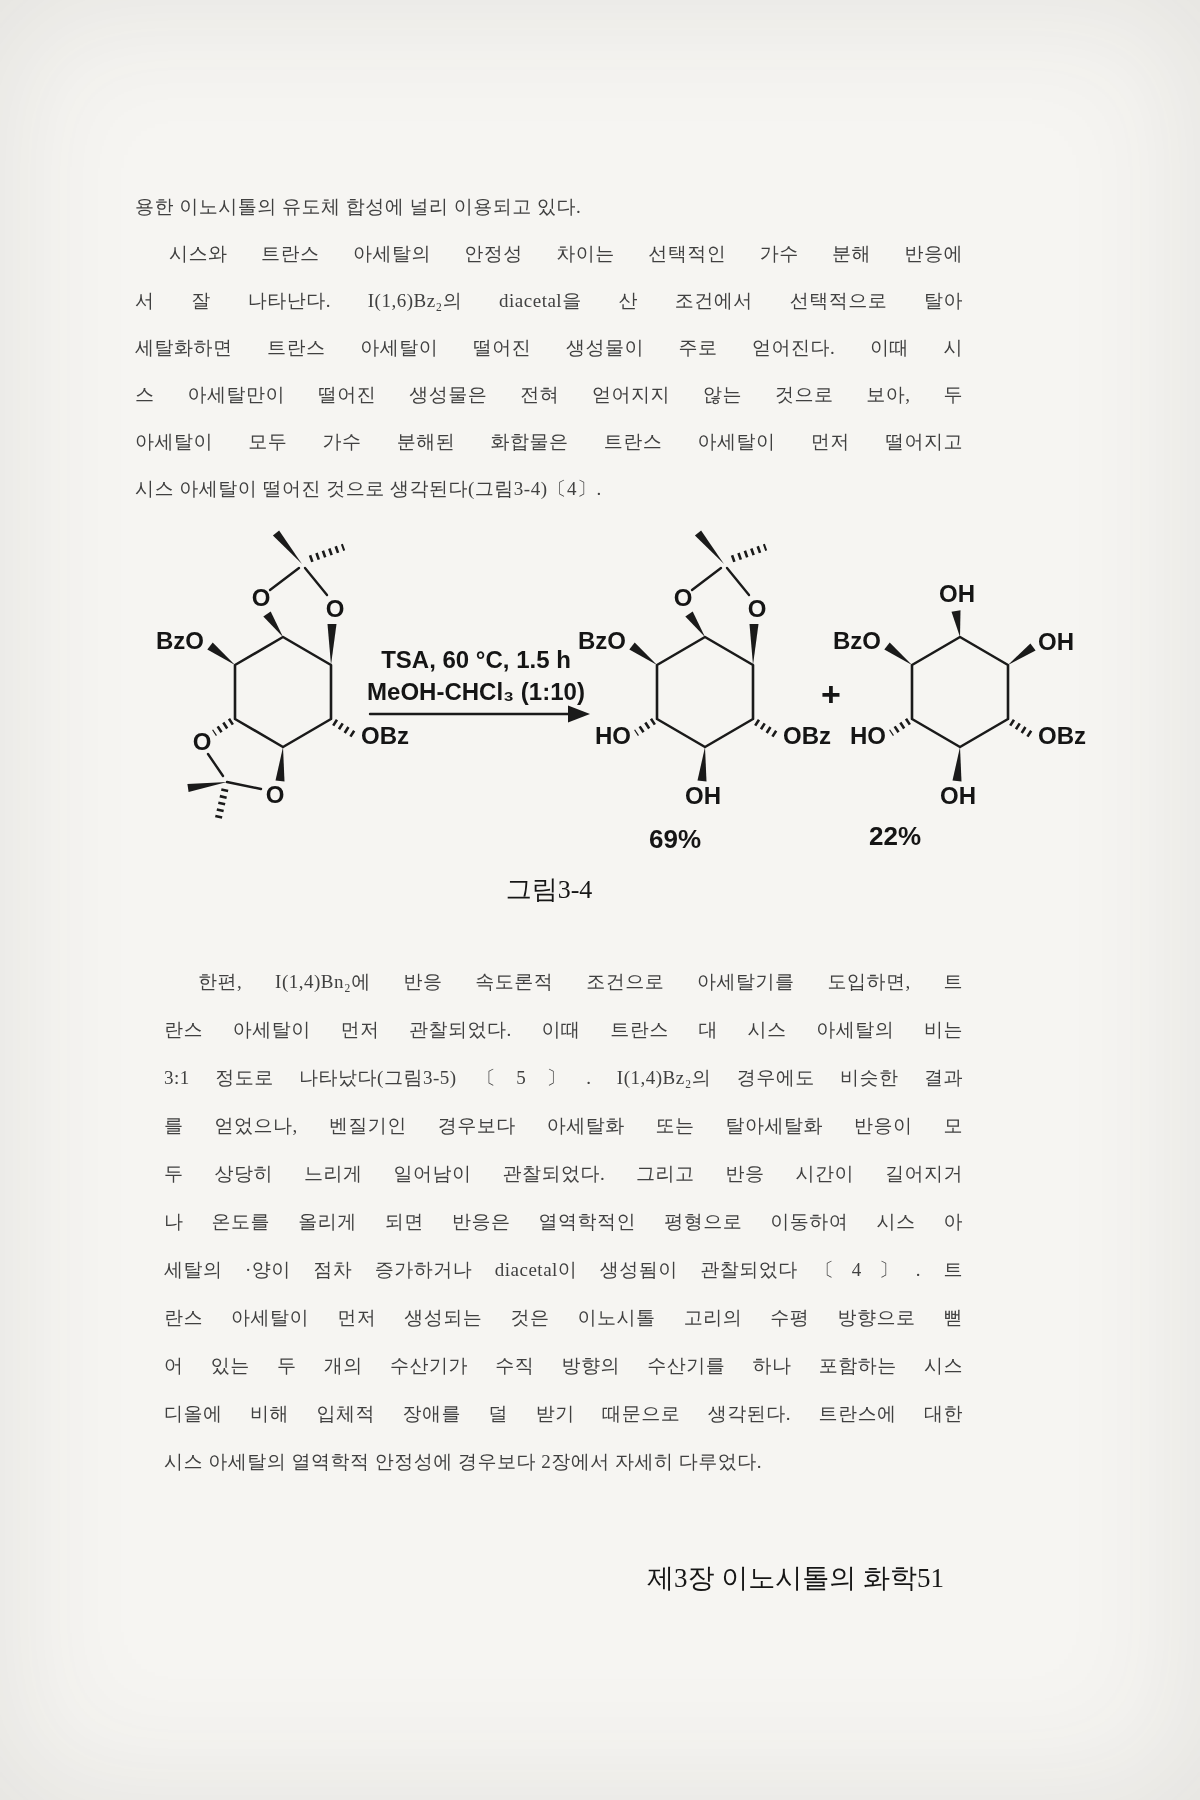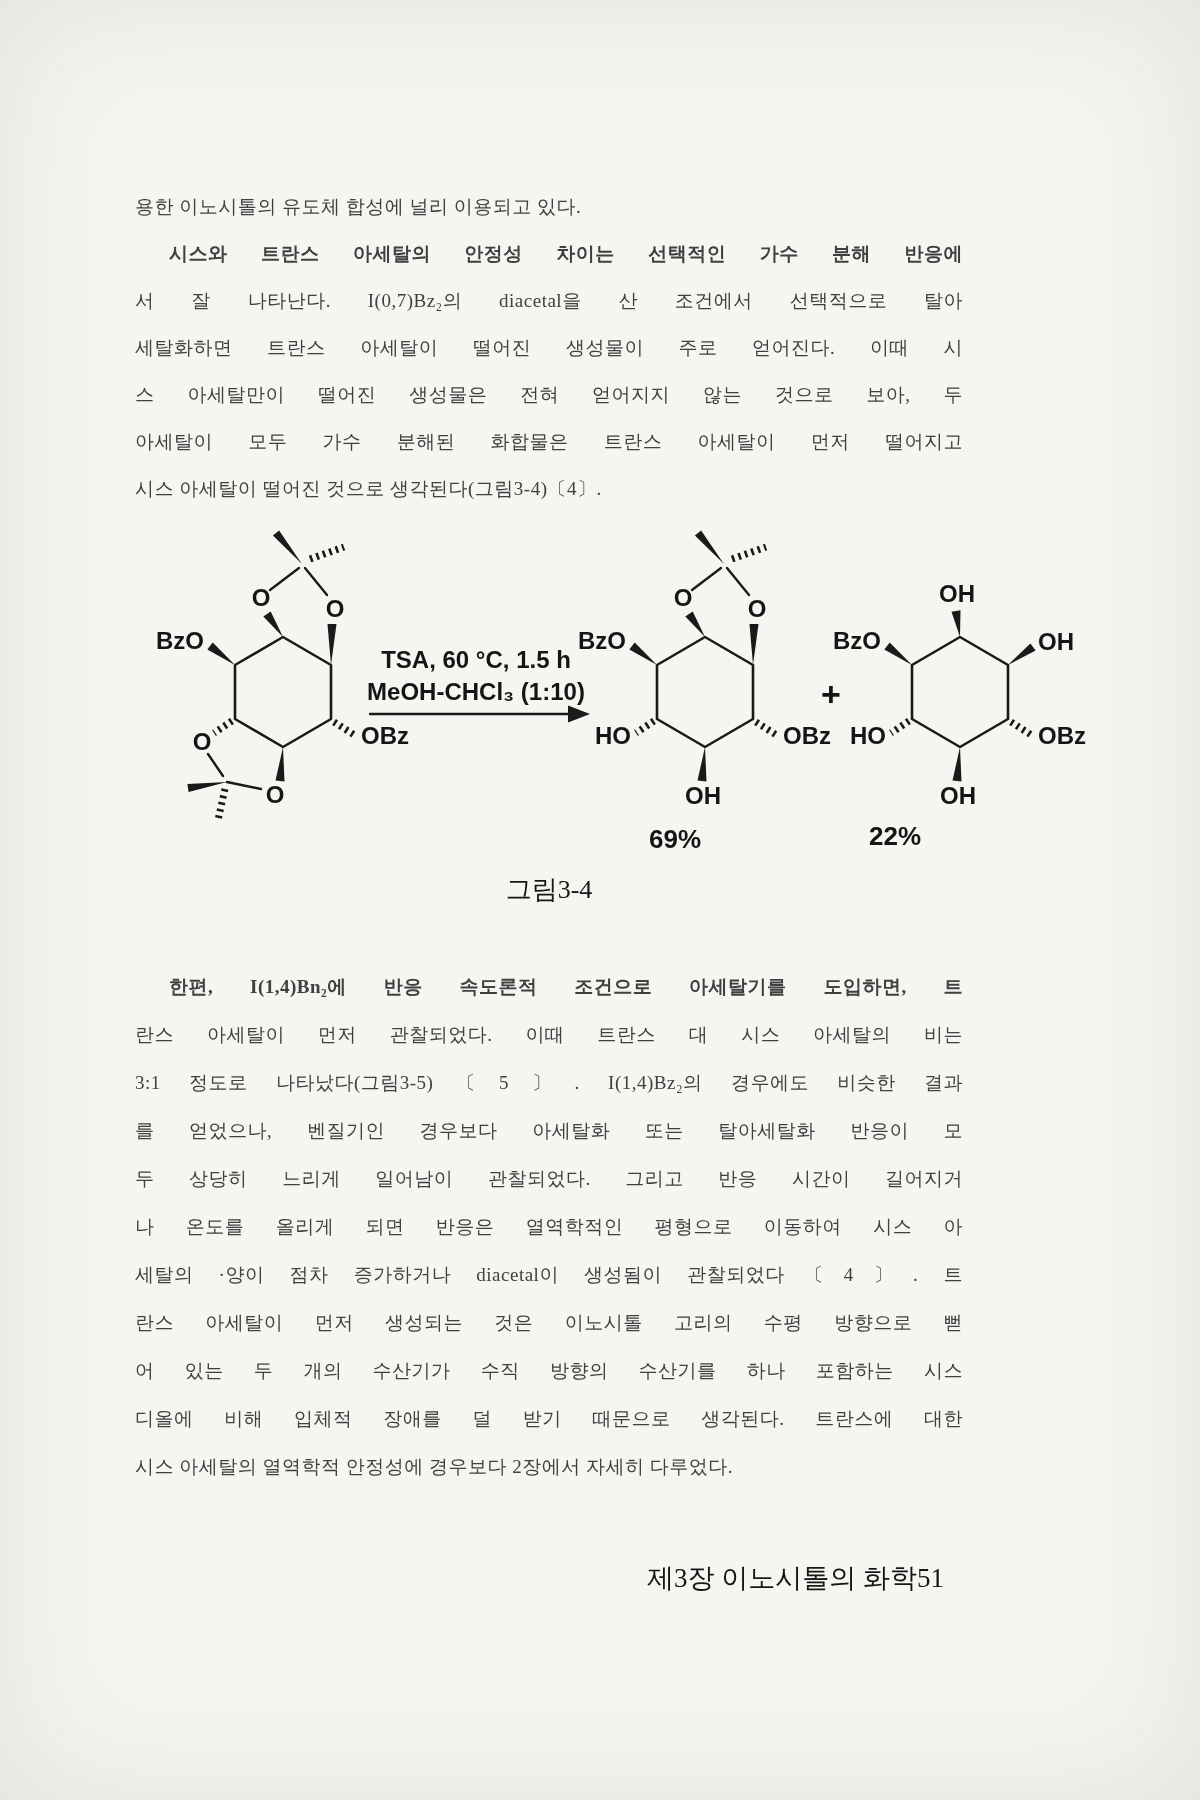--- a/index.html
+++ b/index.html
@@ -4,23 +4,23 @@
 <style>
   html,body{margin:0;padding:0;}
   body{width:1200px;height:1800px;font-family:"Liberation Serif","DejaVu Serif",serif;}
   .page{position:relative;width:1200px;height:1800px;background:#f6f5f2;color:#161616;
         box-shadow:inset 0 0 140px rgba(60,55,50,0.10);overflow:hidden;}
   .para{position:absolute;left:135px;width:828px;}
   #para1{top:183px;}
   #para2{top:962px;}
   .line{font-size:19px;line-height:47px;height:47px;white-space:nowrap;
         letter-spacing:0.5px;color:#404040;}
-  #para2 .line{line-height:49px;height:48px;}
+  #para2 .line{line-height:39px;height:48px;margin-left:29px;}
   .line.jl{white-space:normal;text-align:justify;text-align-last:justify;}
-  .line.ind{padding-left:34px;font-weight:bold;}
+  .line.ind{padding-left:34px;}
   .caption{position:absolute;left:135px;top:872px;width:828px;text-align:center;
            font-size:26px;color:#161616;}
   .footer{position:absolute;top:1560px;right:256px;font-size:27px;color:#161616;
           white-space:nowrap;}
   .footer .pgnum{}
   svg text{font-family:"Liberation Sans","DejaVu Sans",sans-serif;font-weight:600;fill:#151515;}
   .bond{stroke:#1a1a1a;stroke-width:2.4;fill:none;stroke-linecap:round;}
   .ring{stroke:#1a1a1a;stroke-width:2.6;fill:none;stroke-linejoin:round;}
   .wedge{fill:#1a1a1a;stroke:none;}
   .hash{stroke:#1a1a1a;stroke-width:7;stroke-dasharray:2.6 4.2;fill:none;stroke-linecap:butt;}
@@ -30,21 +30,21 @@
   .plus{font-size:34px;}
 </style>
 </head>
 <body>
 
 <div class="page">
 
   <div class="para" id="para1">
     <div class="line">용한 이노시톨의 유도체 합성에 널리 이용되고 있다.</div>
     <div class="line jl ind">시스와 트란스 아세탈의 안정성 차이는 선택적인 가수 분해 반응에</div>
-    <div class="line jl">서 잘 나타난다. I(0,7)Bz₂의 diacetal을 산 조건에서 선택적으로 탈아</div>
+    <div class="line jl">서 잘 나타난다. I(1,6)Bz₂의 diacetal을 산 조건에서 선택적으로 탈아</div>
     <div class="line jl">세탈화하면 트란스 아세탈이 떨어진 생성물이 주로 얻어진다. 이때 시</div>
     <div class="line jl">스 아세탈만이 떨어진 생성물은 전혀 얻어지지 않는 것으로 보아, 두</div>
     <div class="line jl">아세탈이 모두 가수 분해된 화합물은 트란스 아세탈이 먼저 떨어지고</div>
     <div class="line">시스 아세탈이 떨어진 것으로 생각된다(그림3-4)〔4〕.</div>
   </div>
 
   <svg style="position:absolute;left:130px;top:492px;" width="1000" height="380" viewBox="0 0 1000 380">
 
     <g>
       <polygon class="ring" points="153,145 201,173 201,227 153,255 105,227 105,173"></polygon>

